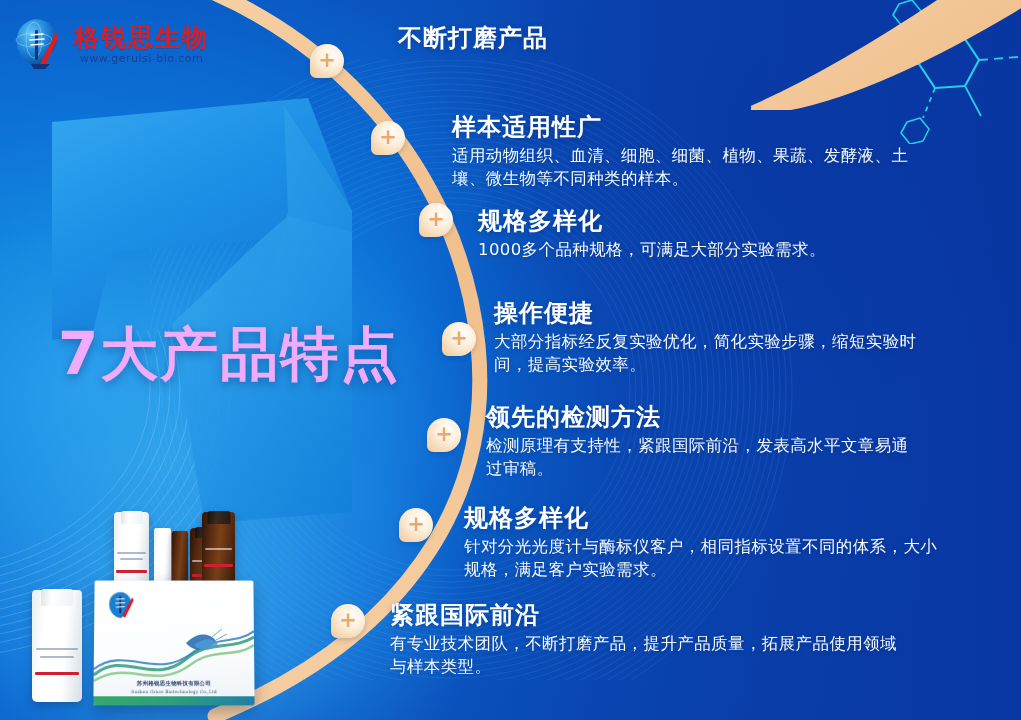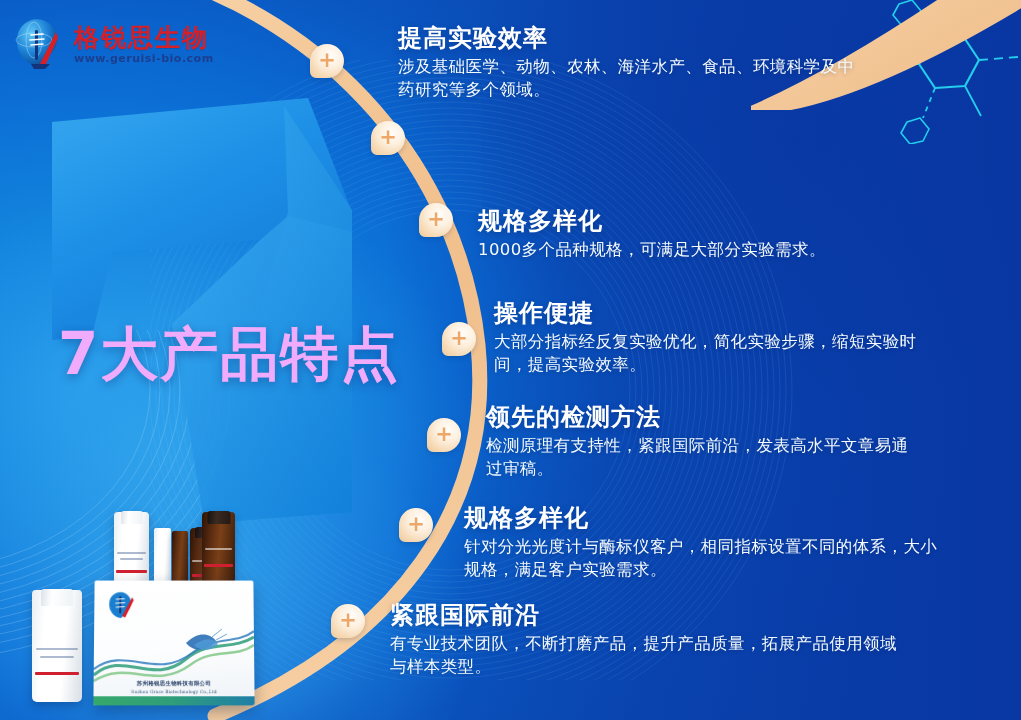--- a/index.html
+++ b/index.html
@@ -80,22 +80,22 @@
   .logo-mark { position: relative; width: 56px; height: 52px; flex: 0 0 auto; }
   .logo-text { display: flex; flex-direction: column; justify-content: center; line-height: 1; }
   .logo-cn {
     font-family: "DejaVu Sans", sans-serif;
     font-size: 25px; font-weight: 700; color: #d81f26;
     letter-spacing: 2px; white-space: nowrap;
     text-shadow: 0 1px 0 rgba(0,0,0,0.12);
   }
   .logo-url {
     font-family: "DejaVu Sans", sans-serif;
-    font-size: 11px; font-weight: 700; color: #1b3f8f;
-    letter-spacing: 0.5px; margin-top: 3px; white-space: nowrap;
+    font-size: 11px; font-weight: 400; color: #1b3f8f;
+    letter-spacing: 0.5px; margin-top: 3px; white-space: nowrap; text-align: center;
   }
 
   
   .main-title {
     position: absolute; left: 58px; top: 316px;
     font-family: "DejaVu Sans", sans-serif;
     font-size: 58px; font-weight: 700; color: #f0abfc;
     letter-spacing: 2px; white-space: nowrap;
     text-shadow: 0 3px 10px rgba(0,30,90,0.35);
   }
@@ -412,24 +412,27 @@
     </div>
     <div class="logo-text">
       <div class="logo-cn">格锐思生物</div>
       <div class="logo-url">www.geruisi-bio.com</div>
     </div>
   </div>
 
   <div class="main-title">7大产品特点</div>
 
   <div class="feature" style="left:398px; top:25px; width:460px;">
-    <div class="f-title">提高实验效率</div>
-    <div class="f-desc">涉及基础医学、动物、农林、海洋水产、食品、环境科学及中药研究等多个领域。</div>
-  </div>
-
+    <div class="f-title">不断打磨产品</div>
+  </div>
+
+  <div class="feature" style="left:452px; top:114px; width:462px;">
+    <div class="f-title">样本适用性广</div>
+    <div class="f-desc">适用动物组织、血清、细胞、细菌、植物、果蔬、发酵液、土壤、微生物等不同种类的样本。</div>
+  </div>
 
   <div class="feature" style="left:478px; top:208px; width:470px;">
     <div class="f-title">规格多样化</div>
     <div class="f-desc">1000多个品种规格，可满足大部分实验需求。</div>
   </div>
 
   <div class="feature" style="left:486px; top:404px; width:438px;">
     <div class="f-title">领先的检测方法</div>
     <div class="f-desc">检测原理有支持性，紧跟国际前沿，发表高水平文章易通过审稿。</div>
   </div>

